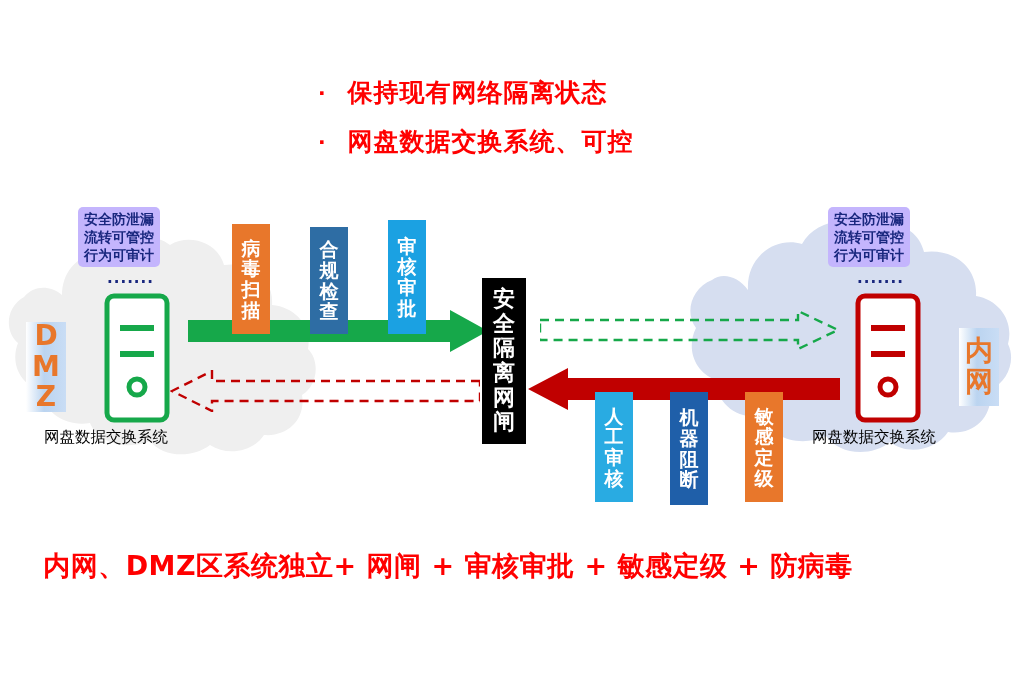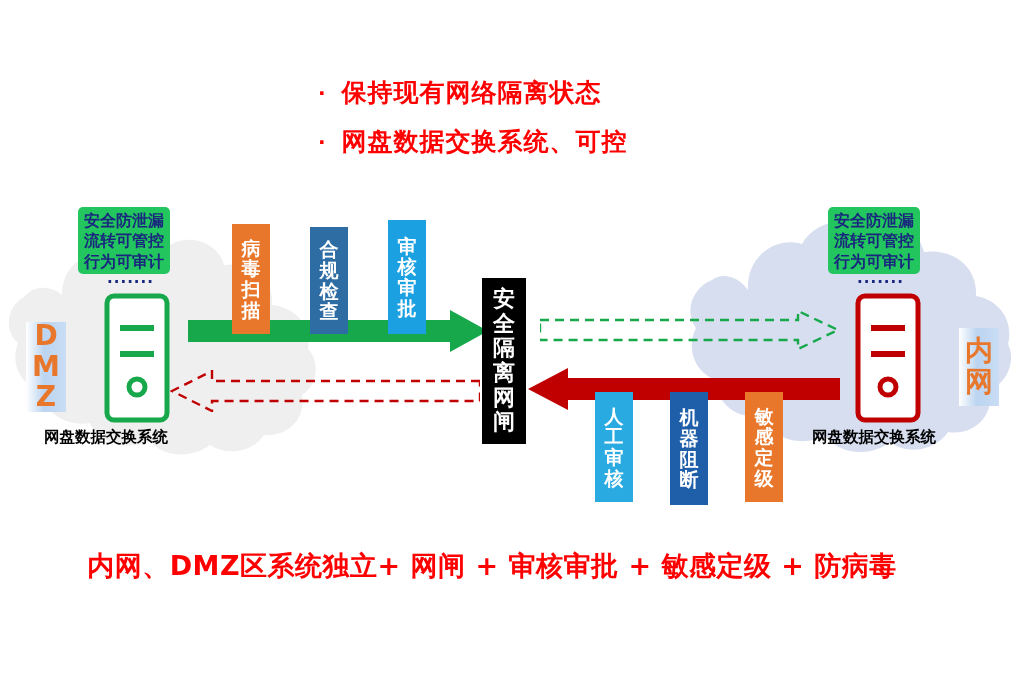--- a/index.html
+++ b/index.html
@@ -33,20 +33,21 @@
     line-height: 1;
     margin-right: 16px;
     font-weight: bold;
   }
   .bullet-text {
     color: #FF0000;
     font-size: 25px;
     font-weight: bold;
     letter-spacing: 1px;
     white-space: nowrap;
+    margin-left: 6px;
   }
 
   
   .cloud {
     position: absolute;
   }
   .cloud svg { display: block; }
 
   
   .zone-label {
@@ -59,26 +60,26 @@
     color: #E8772B;
     font-weight: bold;
     font-size: 28px;
     line-height: 1.1;
   }
   .zone-label span { display: block; }
 
   
   .callout {
     position: absolute;
-    background: #22c55e;
+    background: #c4b5fd;
     border-radius: 5px;
     padding: 4px 6px 2px 6px;
     text-align: center;
     color: #19277E;
-    font-size: 16px;
+    font-size: 14px;
     font-weight: bold;
     line-height: 1.28;
     white-space: nowrap;
   }
   .dots {
     position: absolute;
     text-align: center;
     color: #19277E;
     font-size: 15px;
     font-weight: bold;
@@ -88,21 +89,21 @@
 
   
   .server { position: absolute; }
   .server svg { display: block; }
 
   
   .sys-caption {
     position: absolute;
     color: #000000;
     font-size: 15.5px;
-    font-weight: bold;
+    font-weight: normal;
     white-space: nowrap;
   }
 
   
   .pill {
     position: absolute;
     color: #ffffff;
     font-weight: bold;
     font-size: 19px;
     line-height: 1.08;
@@ -141,21 +142,20 @@
     position: absolute;
     left: 0;
     top: 548px;
     width: 896px;
     text-align: center;
     color: #FF0000;
     font-size: 27px;
     font-weight: bold;
     letter-spacing: 0.5px;
     white-space: nowrap;
-    padding-left: 44px;
   }
 </style>
 </head>
 <body>
 
 <div class="bullets">
   <div class="bullet-row">
     <span class="bullet-dot">·</span>
     <span class="bullet-text">保持现有网络隔离状态</span>
   </div>

